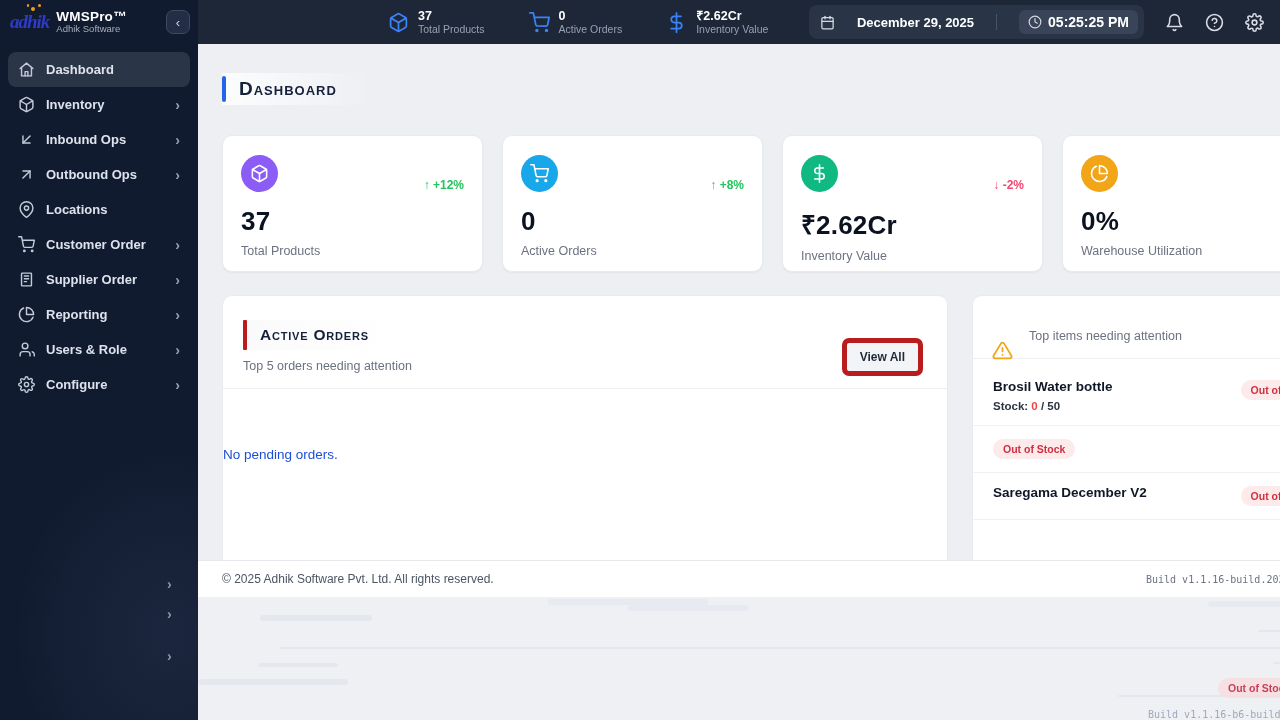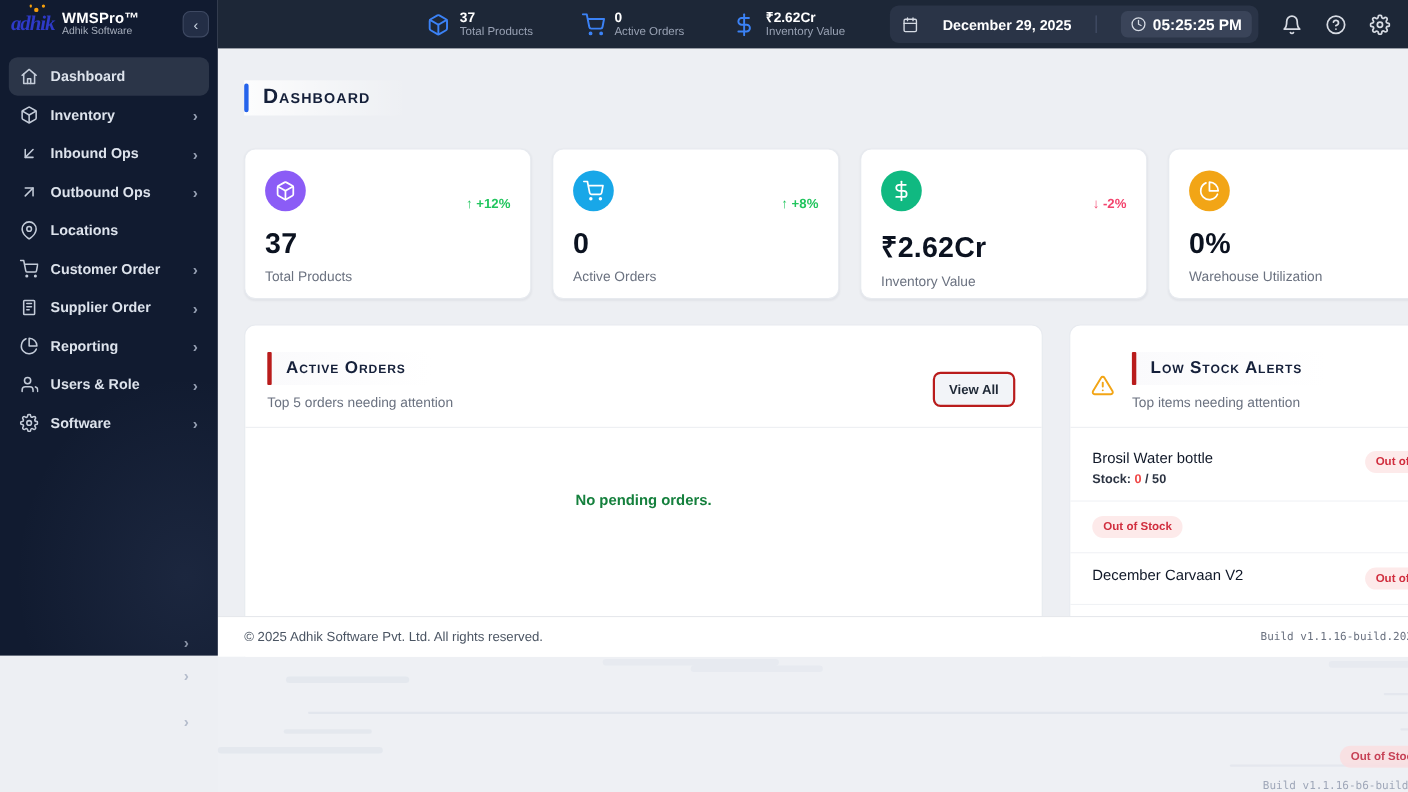--- a/index.html
+++ b/index.html
@@ -1,19 +1,19 @@
 <!DOCTYPE html>
 <html><head>
 <meta charset="utf-8">
 <style>
   * { margin:0; padding:0; box-sizing:border-box; }
   html,body { width:1280px; height:720px; overflow:hidden; font-family:"Liberation Sans", sans-serif; background:#edeff3; }
 
   
-  .sidebar { position:absolute; left:0; top:0; width:198px; height:596px; background:#111b30; z-index:6;
+  .sidebar { position:absolute; left:0; top:0; width:198px; height:720px; background:#111b30; z-index:6;
              background-image:radial-gradient(220px 260px at 85% 88%, rgba(120,140,190,.10), transparent 70%); }
   .side-head { height:44px; display:flex; align-items:center; padding:0 8px 0 10px; gap:7px; }
   .logo { position:relative; font-family:"Liberation Serif", serif; font-weight:bold; font-style:italic;
           font-size:19px; color:#2e3ac8; letter-spacing:-1px; }
   .logo i { position:absolute; border-radius:50%; background:#f59e0b; }
   .logo .d1{ width:4px; height:4px; right:14px; top:-4px; }
   .logo .d2{ width:3px; height:3px; right:8px; top:-7px; }
   .logo .d3{ width:2.5px; height:2.5px; right:20px; top:-7px; }
   .brand { line-height:1.15; }
   .brand .app { color:#ffffff; font-size:13.5px; font-weight:bold; letter-spacing:.2px; }
@@ -70,31 +70,31 @@
   .panel { background:#fff; border:1px solid #e7eaef; border-radius:10px; position:relative; }
   .panel.orders { width:726px; height:312px; }
   .panel.stock  { width:372px; height:312px; }
   .sec-head { padding:24px 24px 15px 20px; border-bottom:1px solid #edeff2; position:relative; }
   .sec-titlewrap { display:flex; align-items:stretch; gap:13px;
                    background:linear-gradient(90deg, rgba(250,250,252,1), rgba(250,250,252,0) 90%);
                    width:max-content; padding-right:40px; }
   .redbar { width:4px; background:#b91c1c; border-radius:1px; }
   .sec-head h2 { font-size:15.5px; font-weight:bold; font-variant:small-caps; letter-spacing:.8px; color:#15203a; padding:6px 0; }
   .sec-sub { margin-top:9px; font-size:12.5px; color:#6b7280; }
-  .viewall { position:absolute; right:24px; top:42px; background:#f2f4f8; border:2px solid #b91c1c; border-radius:7px;
+  .viewall { position:absolute; right:24px; top:42px; background:#f2f4f8; border:5px solid #b91c1c; border-radius:7px;
              padding:7px 13px; font-size:12px; font-weight:bold; color:#1f2937; cursor:pointer; font-family:inherit; }
-  .orders-body { display:flex; justify-content:center; padding-top:58px; font-size:13.5px; color:#15803d;font-weight:bold; }
+  .orders-body { display:flex; justify-content:flex-start; padding-top:58px; font-size:13.5px; color:#1d4ed8; }
 
   .stock-head { padding-left:56px; }
   .warn-icon { position:absolute; left:19px; top:44px; color:#f2a516; }
   .warn-icon svg { width:21px; height:21px; }
   .stock-list { padding-top:8px; }
   .stock-row { display:flex; justify-content:space-between; align-items:flex-start; padding:12px 20px 13px 20px;
                border-bottom:1px solid #f0f2f5; }
-  .sr-name { font-size:13.5px; font-weight:normal; color:#101828; }
+  .sr-name { font-size:13.5px; font-weight:bold; color:#101828; }
   .sr-stock { margin-top:6px; font-size:11.5px; font-weight:bold; color:#2c3443; }
   .sr-stock .qty { color:#ef4444; }
   .badge { background:#fdeaea; color:#d12f3f; font-size:10.5px; font-weight:bold; padding:4px 10px;
            border-radius:999px; white-space:nowrap; margin-top:1px; }
 
   .footer { position:absolute; top:516px; left:0; width:100%; height:37px; background:#fff; border-top:1px solid #e6e8ec;
             display:flex; align-items:center; padding:0 24px; z-index:4; }
   .copyright { font-size:12px; color:#4b5563; }
   .build { position:absolute; left:948px; font-family:"DejaVu Sans Mono", monospace; font-size:10px; color:#6b7280; white-space:nowrap; }
 
@@ -195,21 +195,21 @@
           <path d="M23 21v-2a4 4 0 0 0-3-3.87"></path>
         </svg>
       <span>Users &amp; Role</span>
       <span class="nav-chev">›</span>
     </div>
     <div class="nav-item">
       <svg viewBox="0 0 24 24" fill="none" stroke="currentColor" stroke-width="2" stroke-linecap="round" stroke-linejoin="round">
           <circle cx="12" cy="12" r="3"></circle>
           <path d="M19.4 15a1.65 1.65 0 0 0 .33 1.82l.06.06a2 2 0 0 1 0 2.83 2 2 0 0 1-2.83 0l-.06-.06a1.65 1.65 0 0 0-1.82-.33 1.65 1.65 0 0 0-1 1.51V21a2 2 0 0 1-2 2 2 2 0 0 1-2-2v-.09A1.65 1.65 0 0 0 9 19.4a1.65 1.65 0 0 0-1.82.33l-.06.06a2 2 0 0 1-2.83 0 2 2 0 0 1 0-2.83l.06-.06a1.65 1.65 0 0 0 .33-1.82 1.65 1.65 0 0 0-1.51-1H3a2 2 0 0 1-2-2 2 2 0 0 1 2-2h.09A1.65 1.65 0 0 0 4.6 9a1.65 1.65 0 0 0-.33-1.82l-.06-.06a2 2 0 0 1 0-2.83 2 2 0 0 1 2.83 0l.06.06a1.65 1.65 0 0 0 1.82.33H9a1.65 1.65 0 0 0 1-1.51V3a2 2 0 0 1 2-2 2 2 0 0 1 2 2v.09a1.65 1.65 0 0 0 1 1.51 1.65 1.65 0 0 0 1.82-.33l.06-.06a2 2 0 0 1 2.83 0 2 2 0 0 1 0 2.83l-.06.06a1.65 1.65 0 0 0-.33 1.82V9a1.65 1.65 0 0 0 1.51 1H21a2 2 0 0 1 2 2 2 2 0 0 1-2 2h-.09a1.65 1.65 0 0 0-1.51 1z"></path>
         </svg>
-      <span>Software</span>
+      <span>Configure</span>
       <span class="nav-chev">›</span>
     </div>
   </nav>
 
   <span class="ghost-chev" style="top:576px">›</span>
   <span class="ghost-chev" style="top:606px">›</span>
   <span class="ghost-chev" style="top:648px">›</span>
 </aside>
 
 <header class="topbar">
@@ -361,40 +361,36 @@
 
     <section class="panel stock">
       <div class="sec-head stock-head">
         <span class="warn-icon">
           <svg viewBox="0 0 24 24" fill="none" stroke="currentColor" stroke-width="2" stroke-linecap="round" stroke-linejoin="round">
               <path d="M10.29 3.86L1.82 18a2 2 0 0 0 1.71 3h16.94a2 2 0 0 0 1.71-3L13.71 3.86a2 2 0 0 0-3.42 0z"></path>
               <line x1="12" y1="9" x2="12" y2="13"></line>
               <line x1="12" y1="17" x2="12.01" y2="17"></line>
             </svg>
         </span>
-        <div class="sec-titlewrap">
-          <span class="redbar"></span>
-          <h2>Low Stock Alerts</h2>
-        </div>
         <div class="sec-sub">Top items needing attention</div>
       </div>
       <div class="stock-list">
         <div class="stock-row">
           <div>
             <div class="sr-name">Brosil Water bottle</div>
             <div class="sr-stock"><span>Stock:</span> <span class="qty">0</span> <span>/ 50</span></div>
           </div>
           <span class="badge">Out of Stock</span>
         </div>
         <div class="stock-row">
           <span class="badge">Out of Stock</span>
         </div>
         <div class="stock-row">
           <div>
-            <div class="sr-name">December Carvaan V2</div>
+            <div class="sr-name">Saregama December V2</div>
           </div>
           <span class="badge">Out of Stock</span>
         </div>
       </div>
     </section>
   </div>
 
   <footer class="footer">
     <span class="copyright">© 2025 Adhik Software Pvt. Ltd. All rights reserved.</span>
     <span class="build">Build v1.1.16-build.20251</span>

